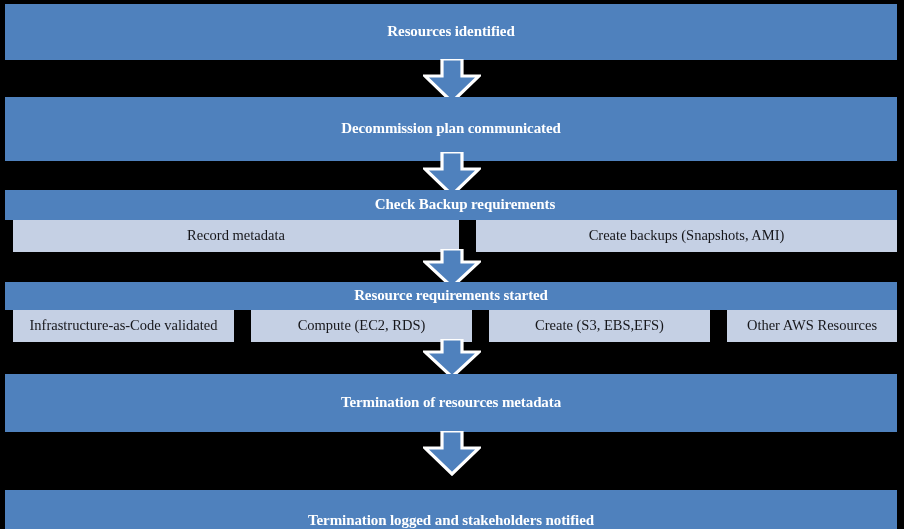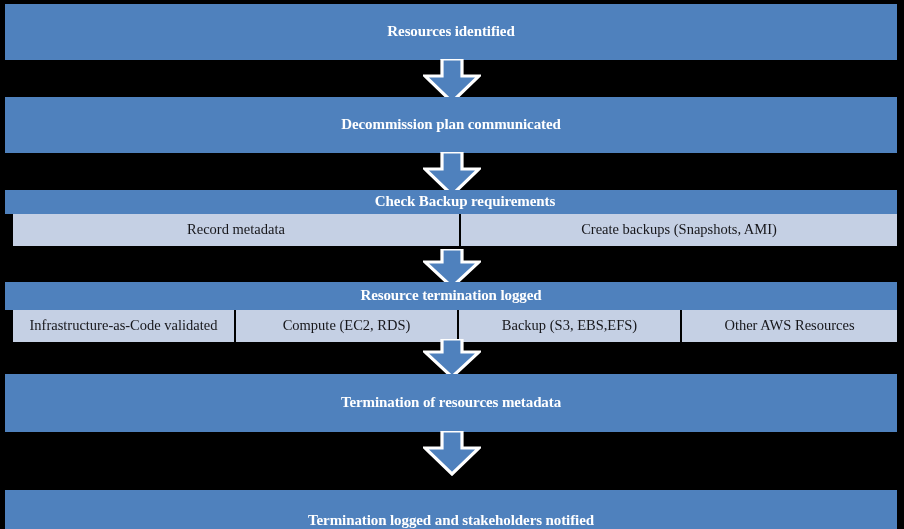--- a/index.html
+++ b/index.html
@@ -36,21 +36,21 @@
     letter-spacing: -0.1px;
     line-height: 1.15;
     box-sizing: border-box;
   }
 
   .sub-row {
     display: flex;
     width: 100%;
     box-sizing: border-box;
     height: 32px;
-    gap: 2px;
+    gap: 17px;
     background: transparent;
     padding-left: 8px;
   }
   .sub-cell {
     background: #C5D0E4;
     color: #16161a;
     display: flex;
     align-items: center;
     justify-content: center;
     text-align: center;
@@ -83,49 +83,49 @@
     <div class="header-bar" style="height:56px;">Resources identified</div>
   </div>
 
   <div class="arrow" style="top:59px;">
     <svg width="58" height="45" viewBox="0 0 58 45" aria-hidden="true">
       <polygon points="19,0 39,0 39,17 56,17 29,43 2,17 19,17" fill="#4F81BD" stroke="#FFFFFF" stroke-width="3.2" stroke-linejoin="miter"></polygon>
     </svg>
   </div>
 
   <div class="step" style="top:97px;">
-    <div class="header-bar" style="height:56px;">Decommission plan communicated</div>
+    <div class="header-bar" style="height:64px;">Decommission plan communicated</div>
   </div>
 
   <div class="arrow" style="top:152px;">
     <svg width="58" height="45" viewBox="0 0 58 45" aria-hidden="true">
       <polygon points="19,0 39,0 39,17 56,17 29,43 2,17 19,17" fill="#4F81BD" stroke="#FFFFFF" stroke-width="3.2" stroke-linejoin="miter"></polygon>
     </svg>
   </div>
 
   <div class="step" style="top:190px;">
-    <div class="header-bar" style="height:24px;padding-left:28px;">Check Backup requirements</div>
+    <div class="header-bar" style="height:30px;padding-left:28px;">Check Backup requirements</div>
     <div class="sub-row">
       <div class="sub-cell" style="flex:0 0 446px;">Record metadata</div>
       <div class="sub-cell" style="flex:1 1 auto;">Create backups (Snapshots, AMI)</div>
     </div>
   </div>
 
   <div class="arrow" style="top:249px;">
     <svg width="58" height="40" viewBox="0 0 58 40" aria-hidden="true">
       <polygon points="19,0 39,0 39,13 56,13 29,38 2,13 19,13" fill="#4F81BD" stroke="#FFFFFF" stroke-width="3.2" stroke-linejoin="miter"></polygon>
     </svg>
   </div>
 
   <div class="step" style="top:282px;">
-    <div class="header-bar" style="height:28px;">Resource termination logged</div>
+    <div class="header-bar" style="height:28px;">Resource requirements started</div>
     <div class="sub-row">
       <div class="sub-cell" style="flex:0 0 221px;">Infrastructure-as-Code validated</div>
       <div class="sub-cell" style="flex:0 0 221px;text-align:center;">Compute (EC2, RDS)</div>
-      <div class="sub-cell" style="flex:0 0 221px;">Backup (S3, EBS,EFS)</div>
+      <div class="sub-cell" style="flex:0 0 221px;">Create (S3, EBS,EFS)</div>
       <div class="sub-cell" style="flex:1 1 auto;">Other AWS Resources</div>
     </div>
   </div>
 
   <div class="arrow" style="top:339px;">
     <svg width="58" height="40" viewBox="0 0 58 40" aria-hidden="true">
       <polygon points="19,0 39,0 39,13 56,13 29,38 2,13 19,13" fill="#4F81BD" stroke="#FFFFFF" stroke-width="3.2" stroke-linejoin="miter"></polygon>
     </svg>
   </div>
 

